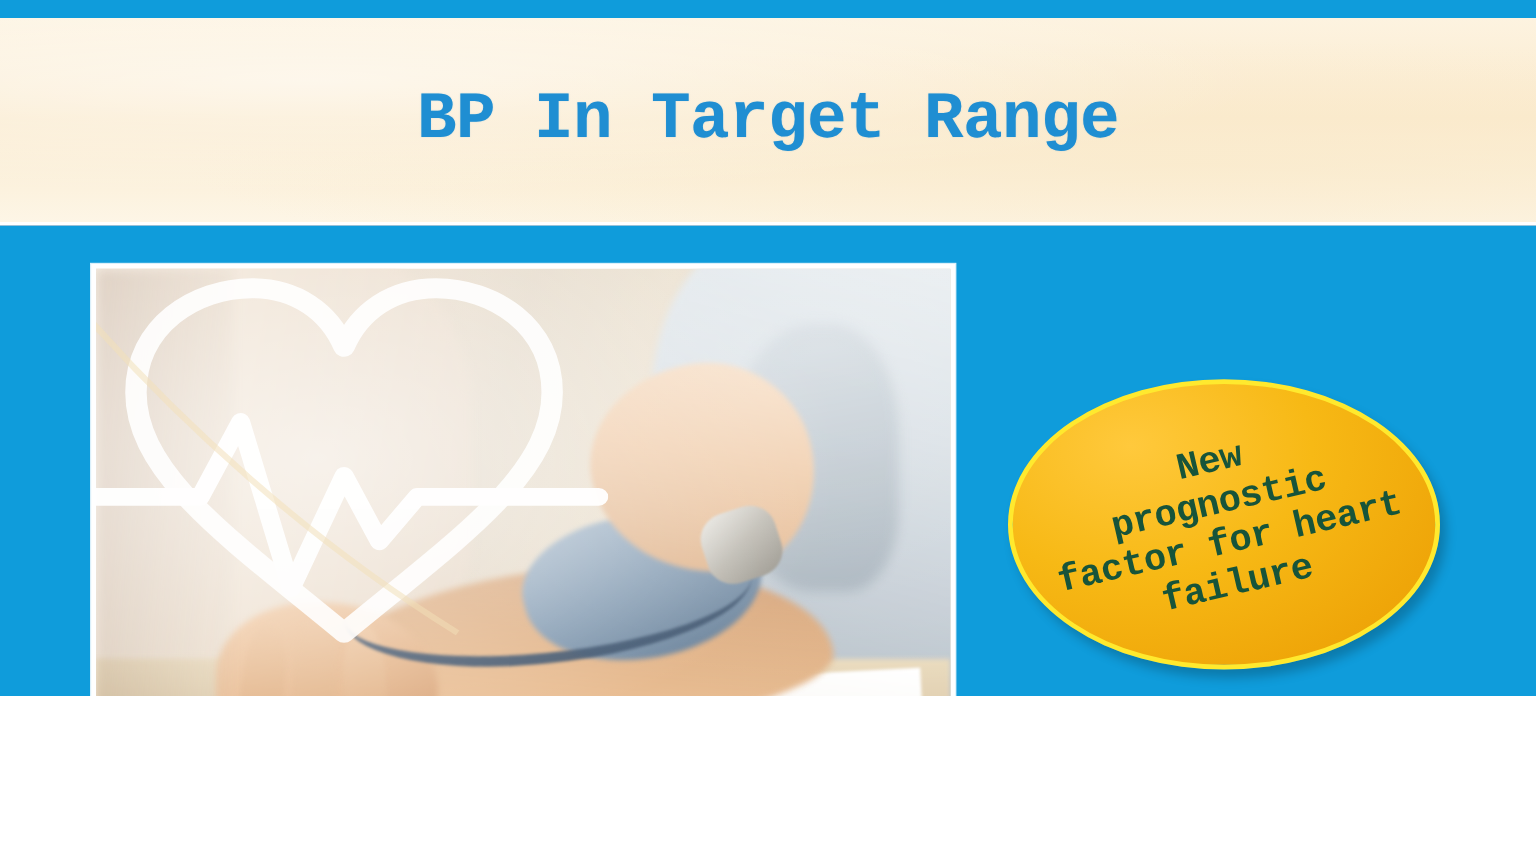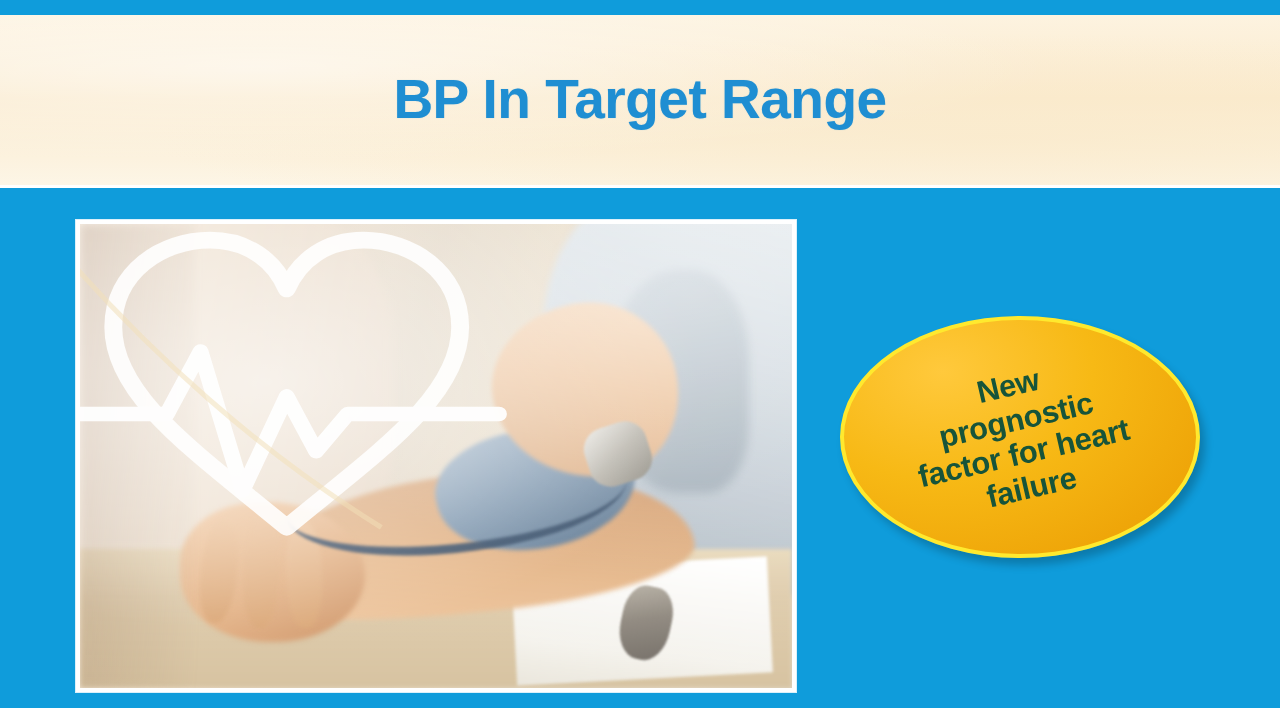--- a/index.html
+++ b/index.html
@@ -6,23 +6,24 @@
     margin: 0;
     padding: 0;
     background: #ffffff;
   }
   body {
     font-family: "Liberation Sans", sans-serif;
   }
   #slide {
     position: relative;
     width: 1280px;
-    height: 708px;
+    height: 580px;
     overflow: hidden;
     background: #b91c1c;
+    font-family: Liberation Mono, monospace;
   }
   
   .top-strip {
     position: absolute;
     left: 0;
     top: 0;
     width: 1280px;
     height: 15px;
     background: #0f9cdb;
   }

